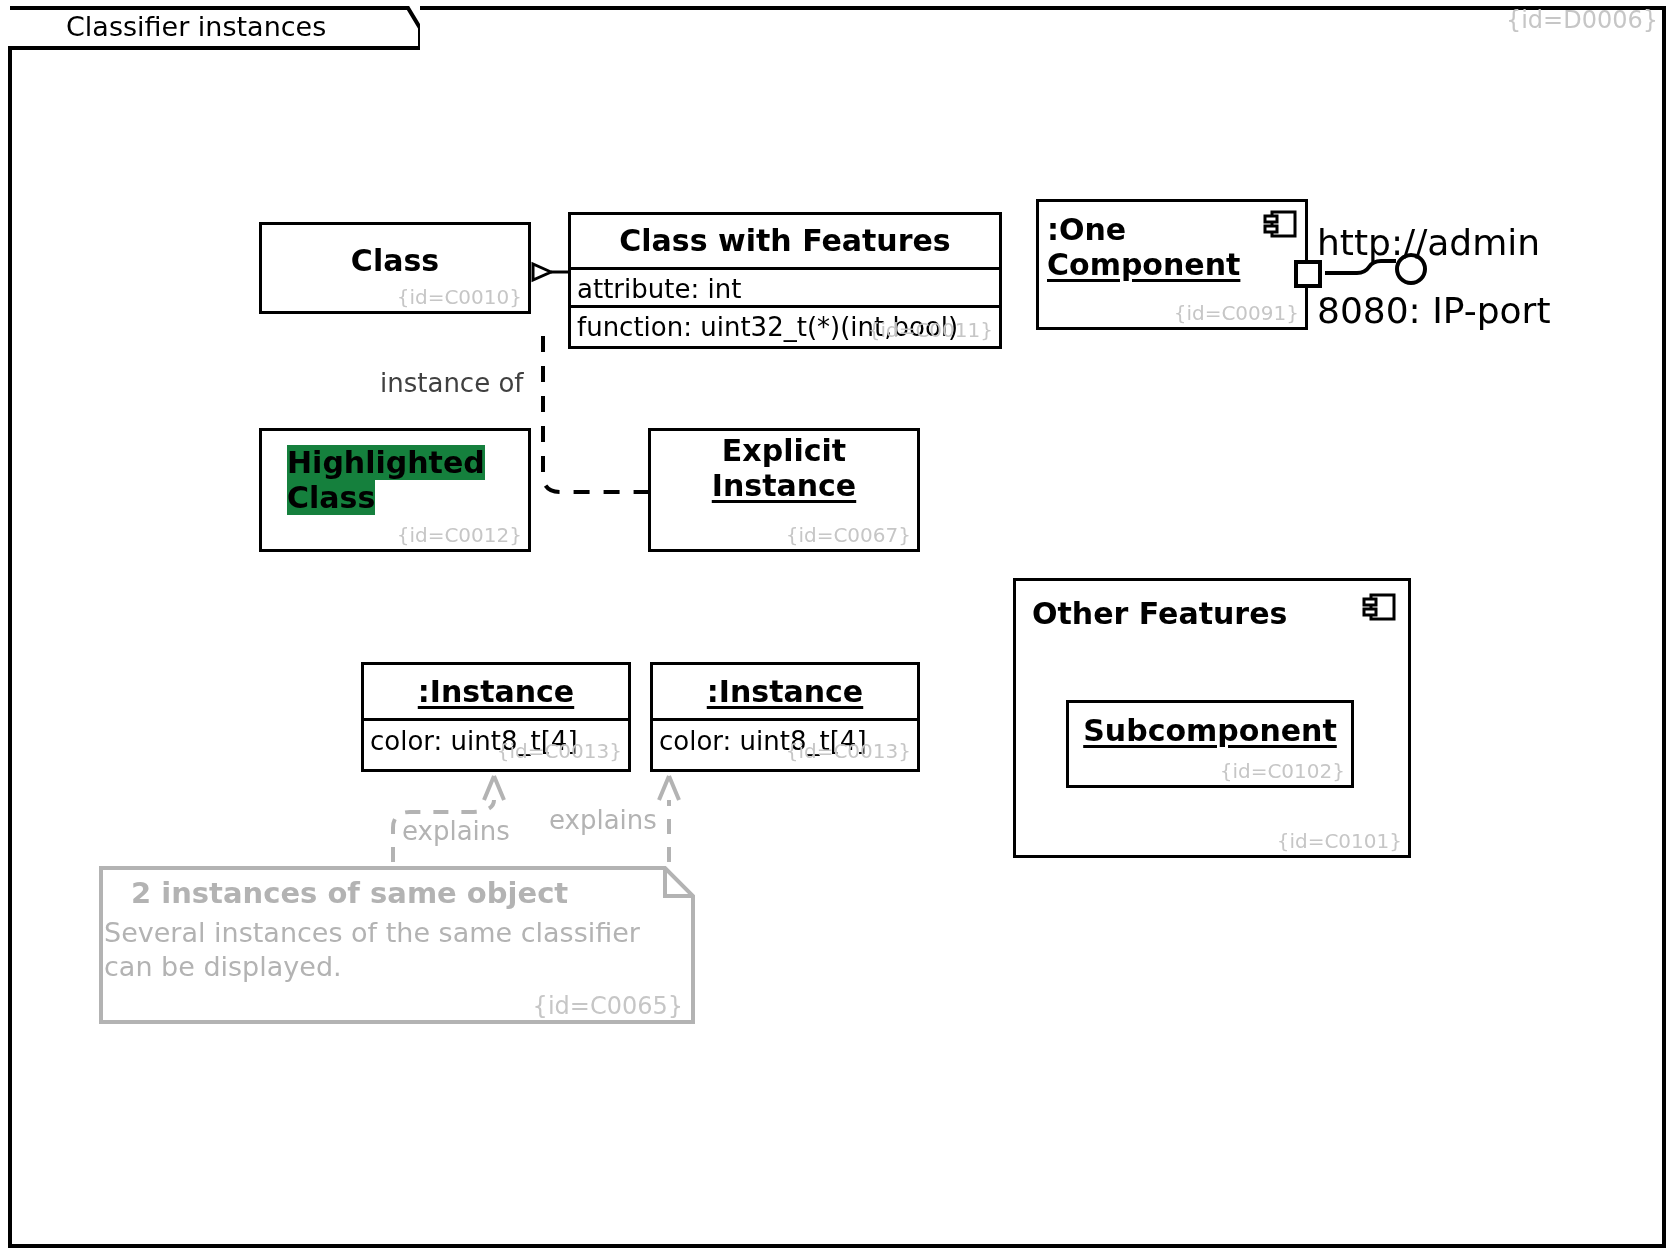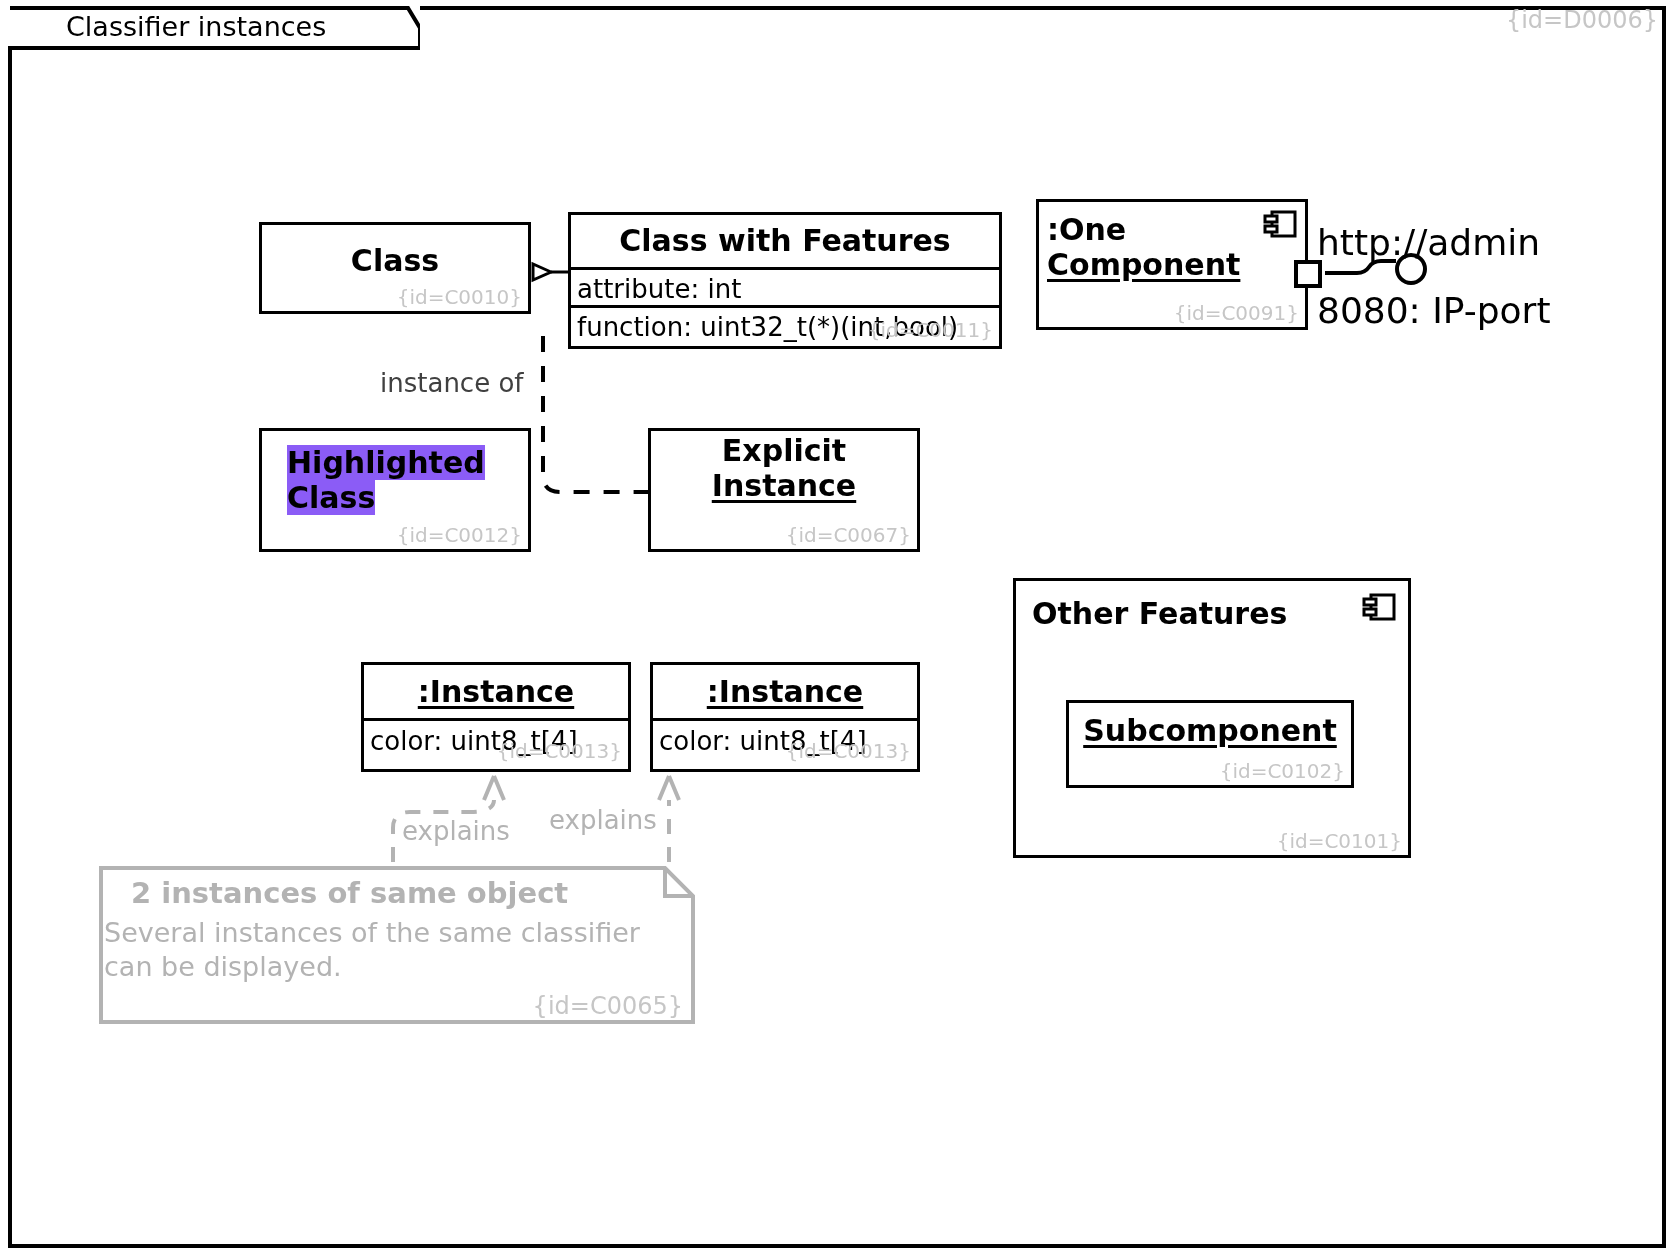--- a/index.html
+++ b/index.html
@@ -95,21 +95,21 @@
   #class-features-box { left: 568px; top: 212px; width: 434px; height: 137px; }
   #class-features-box .box-title { margin-top: 8px; margin-bottom: 9px; }
   #class-features-box .compartment { height: 38px; line-height: 34px; }
 
   #highlighted-class-box { left: 259px; top: 428px; width: 272px; height: 124px; }
   #highlighted-class-box .box-title {
     text-align: left;
     margin: 14px 0 0 25px;
     display: inline-block;
   }
-  .hl { background: #8b5cf6; }
+  .hl { background: #15803d; }
 
   #explicit-instance-box { left: 648px; top: 428px; width: 272px; height: 124px; }
   #explicit-instance-box .box-title { margin-top: 2px; }
 
   #instance-box-1 { left: 361px; top: 662px; width: 270px; height: 110px; }
   #instance-box-2 { left: 650px; top: 662px; width: 270px; height: 110px; }
   .instance-box .box-title { margin-top: 9px; margin-bottom: 9px; }
   .instance-box .compartment { height: 46px; line-height: 36px; }
 
   #one-component-box { left: 1036px; top: 199px; width: 272px; height: 131px; }

